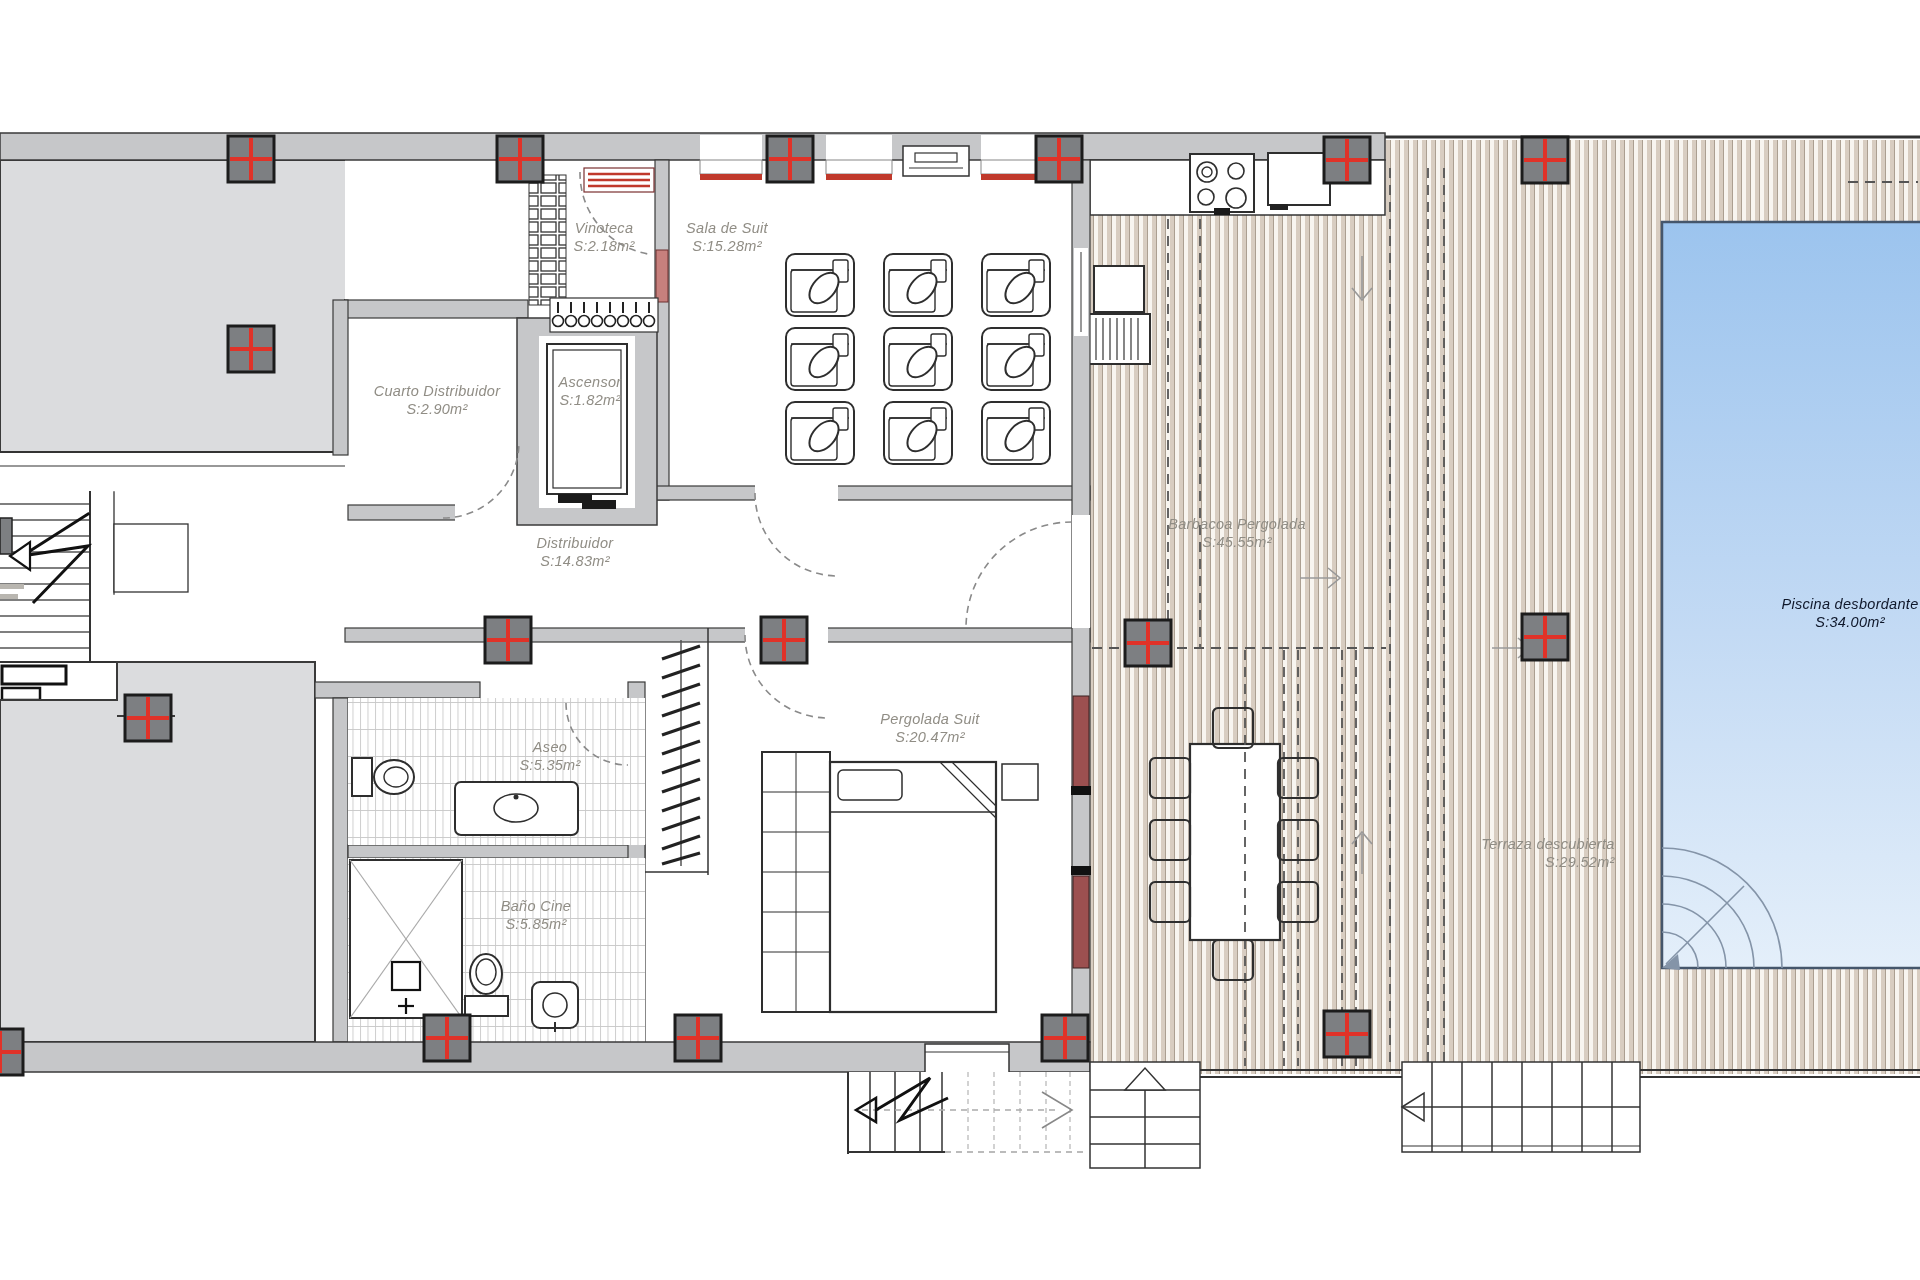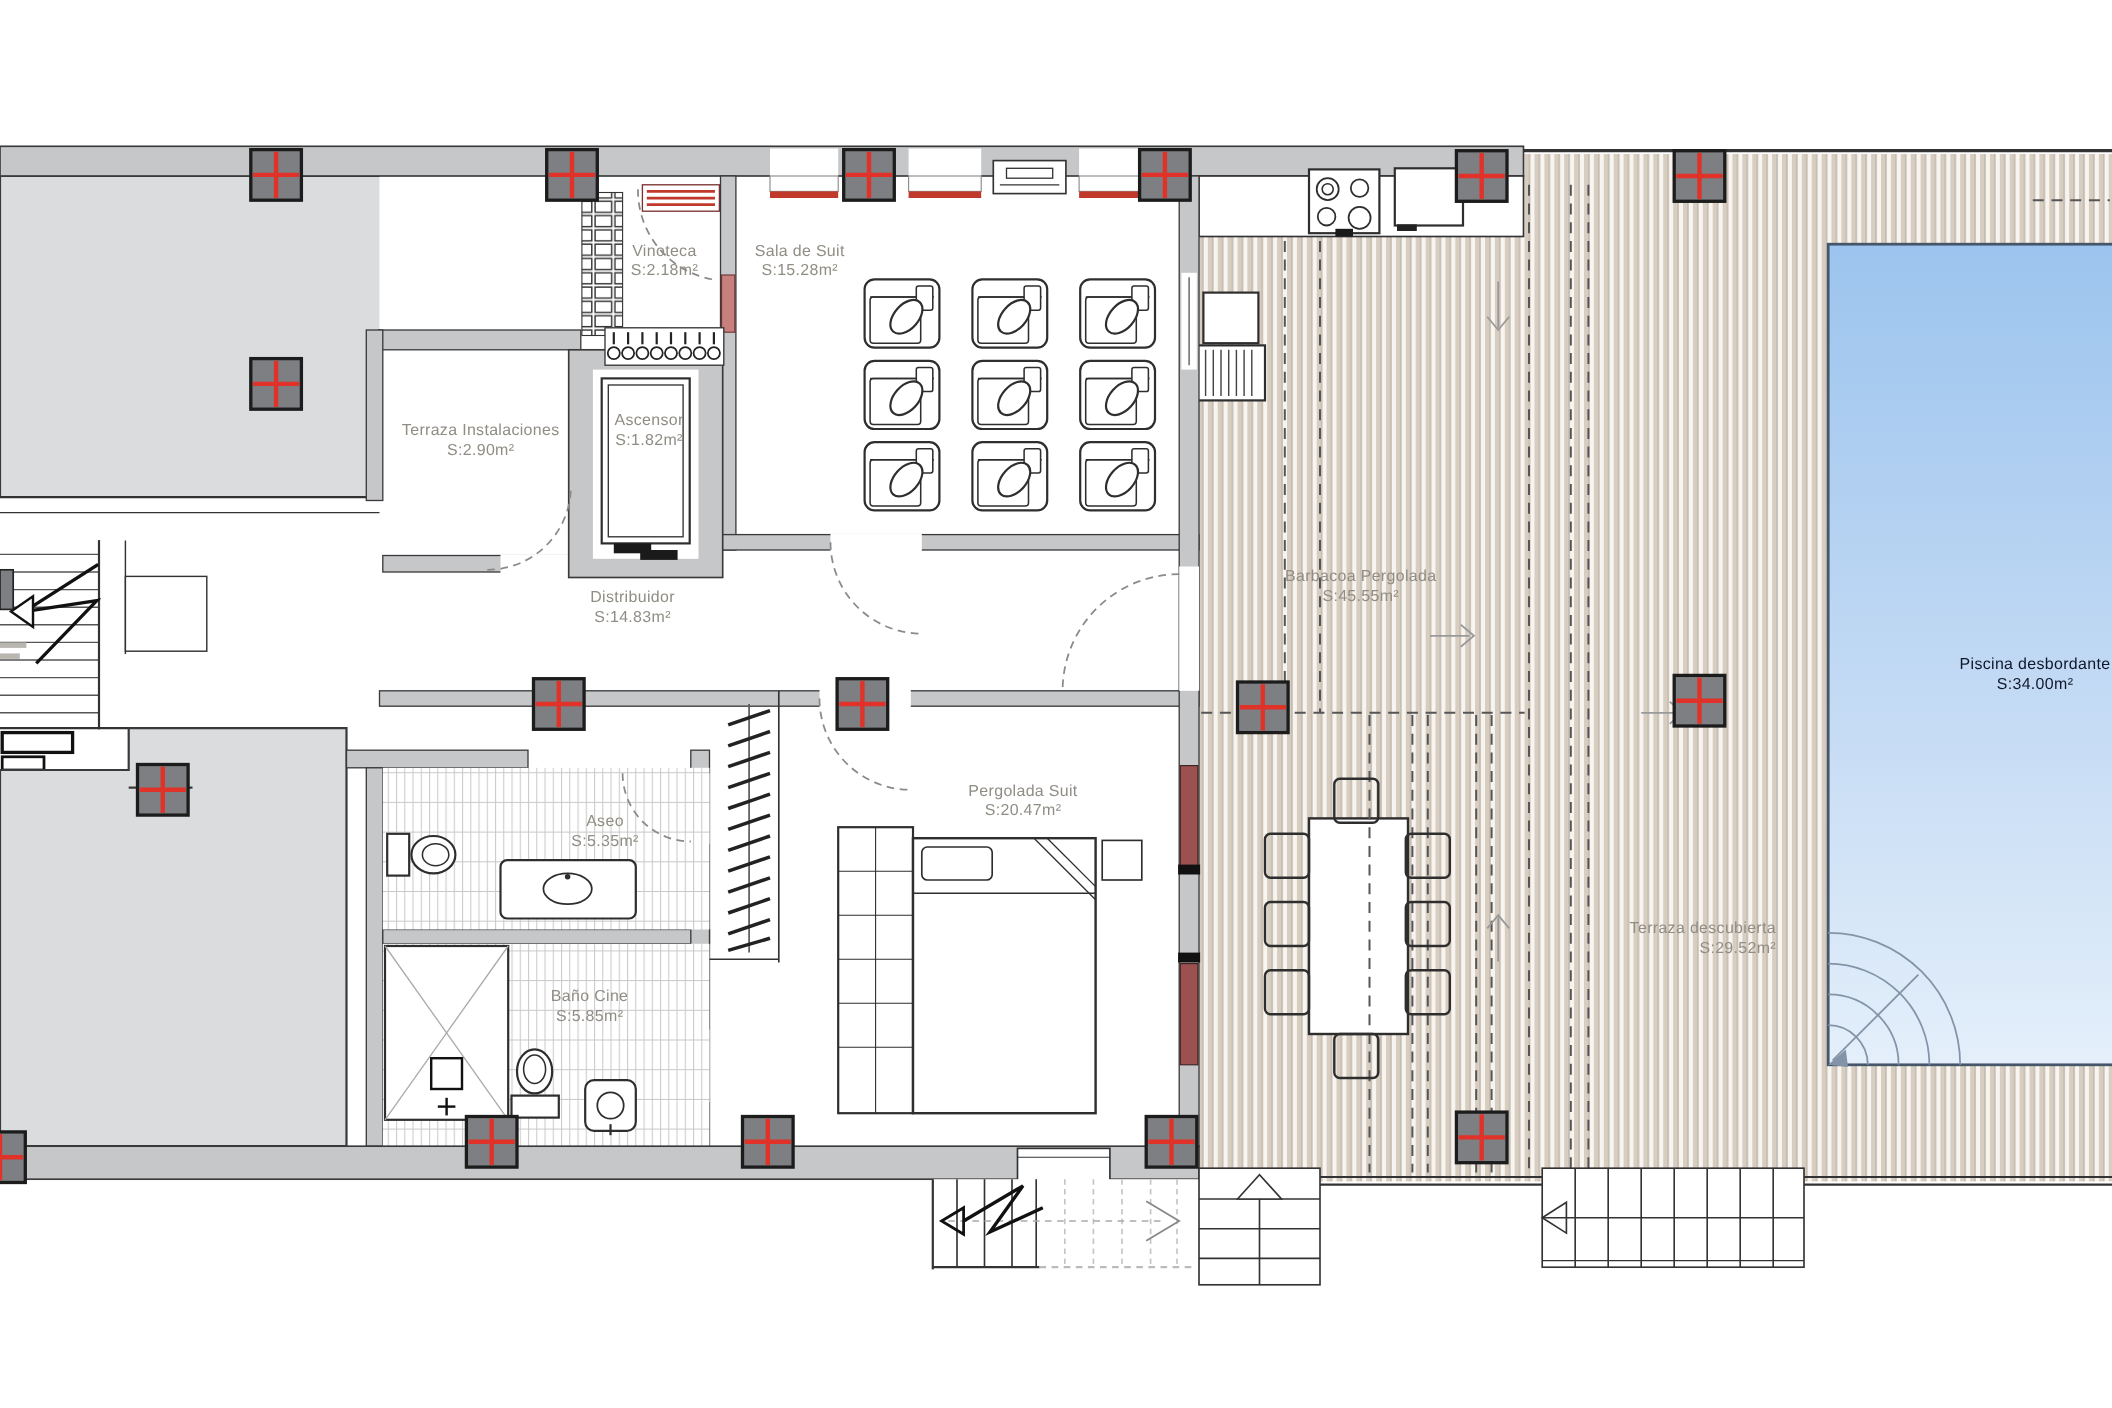--- a/index.html
+++ b/index.html
@@ -1,19 +1,19 @@
 <!DOCTYPE html>
 <html><head>
 <meta charset="utf-8">
 <style>
   html,body{margin:0;padding:0;background:#fff;}
   body{width:1920px;height:1280px;overflow:hidden;}
   .plan{position:relative;width:1920px;height:1280px;font-family:"Liberation Sans",sans-serif;background:#fff;}
   .plan svg{position:absolute;left:0;top:0;}
-  .labels{position:absolute;left:0;top:0;width:1533px;height:1280px;pointer-events:none;}
+  .labels{position:absolute;left:0;top:0;width:1533px;height:1280px;pointer-events:none;font-style:italic;}
   .room-label{position:absolute;transform:translate(-50%,-50%);text-align:center;
     color:#908d85;font-size:14.5px;line-height:1.22;letter-spacing:.3px;white-space:nowrap;}
   .room-label span{display:block;}
   .room-label.pool{color:#0f172a;}
 </style>
 </head>
 <body>
 
 <div class="plan">
 <svg width="1920" height="1280" viewBox="0 0 1920 1280">
@@ -438,21 +438,21 @@
 <div class="labels">
   <div class="room-label" style="left:604px;top:238px;">
     <span>Vinoteca</span>
     <span>S:2.18m²</span>
   </div>
   <div class="room-label" style="left:727px;top:238px;">
     <span>Sala de Suit</span>
     <span>S:15.28m²</span>
   </div>
   <div class="room-label" style="left:437px;top:401px;">
-    <span>Terraza Instalaciones</span>
+    <span>Cuarto Distribuidor</span>
     <span>S:2.90m²</span>
   </div>
   <div class="room-label" style="left:590px;top:392px;">
     <span>Ascensor</span>
     <span>S:1.82m²</span>
   </div>
   <div class="room-label" style="left:575px;top:553px;">
     <span>Distribuidor</span>
     <span>S:14.83m²</span>
   </div>

